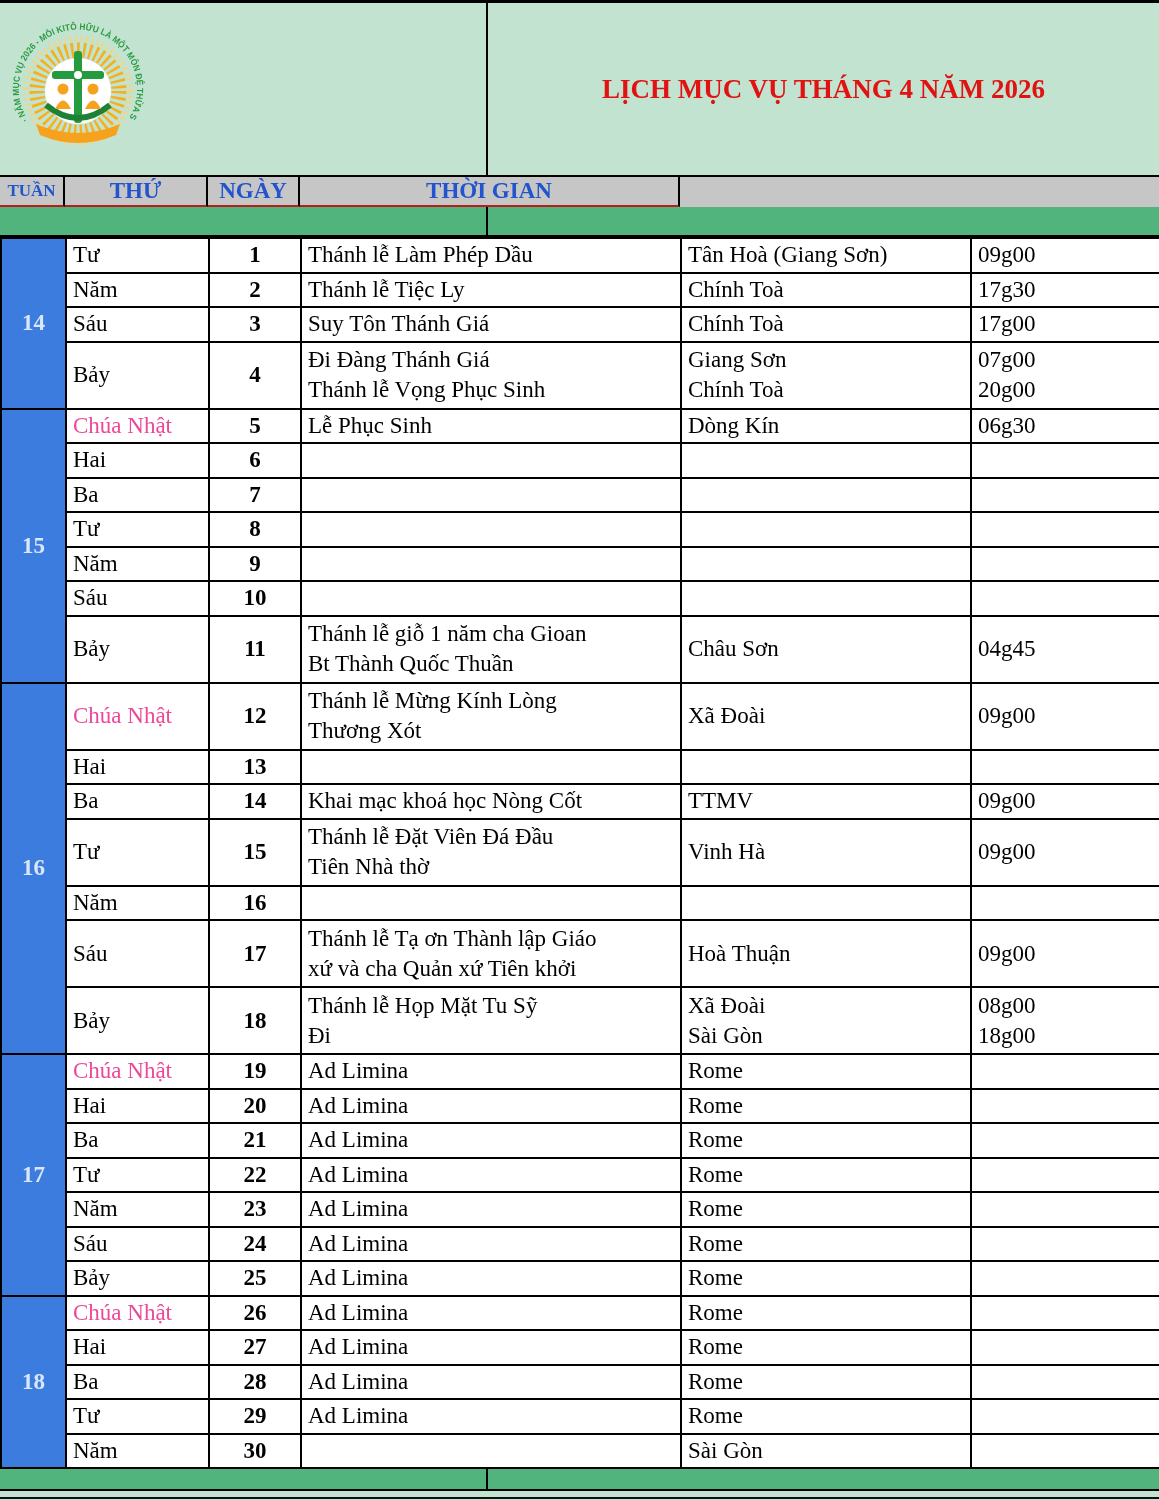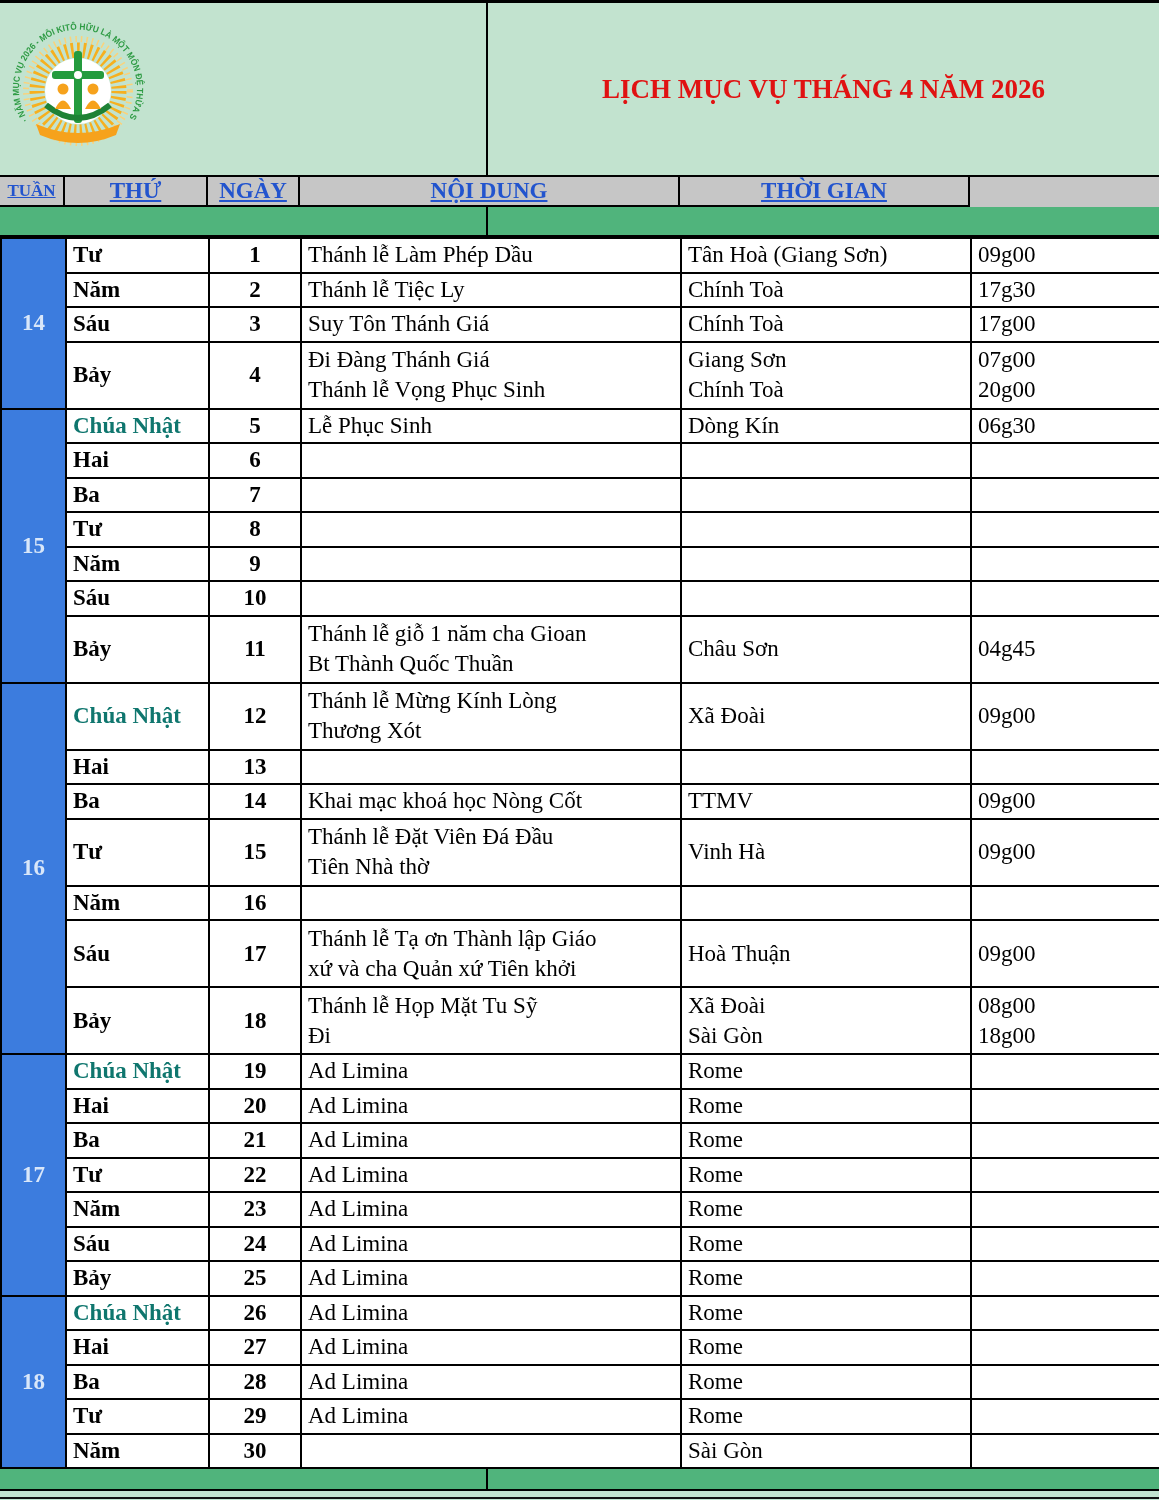--- a/index.html
+++ b/index.html
@@ -34,26 +34,25 @@
   }
   .header-row {
     display:grid;
     grid-template-columns:65px 143px 92px 380px 290px 189px;
     height:32px;
     background:#c6c6c6;
     border-top:2px solid #000;
   }
   .header-row .hcell {
     border-right:2px solid #000;
-    border-bottom:2px solid #000000;
+    border-bottom:2px solid #b91c1c;
     display:flex; align-items:center; justify-content:center;
     color:#2254ce;
     font-weight:bold;
     font-size:23px;
-    text-decoration:underline;
   }
   .header-row .hcell:first-child { font-size:17px; border-left:0; }
   .band {
     height:30px;
     background:#50b47c;
     border-bottom:2px solid #000;
     position:relative;
   }
   .band::after {
     content:"";
@@ -78,22 +77,22 @@
   tr.s { height:34.5px; }
   tr.t { height:67px; }
   td.week {
     background:#3c7cde;
     color:#d9e7f9;
     font-weight:bold;
     text-align:center;
     border-left:0;
     font-size:23px;
   }
-  td.day { font-weight:bold; padding-left:8px; }
-  td.day.red { color:#0f766e; }
+  td.day { font-weight:normal; padding-left:8px; }
+  td.day.red { color:#ec4899; }
   td.date { font-weight:bold; text-align:center; }
   td.vb { vertical-align:bottom; padding-bottom:1px; }
   .bottom-strip {
     height:8px;
     background:#c2e3cf;
     border-bottom:2px solid #111;
   }
   .ln { white-space:nowrap; }
 </style>
 </head>
@@ -129,21 +128,20 @@
   </div>
   <div class="title-cell">
     <div>LỊCH MỤC VỤ THÁNG 4 NĂM 2026</div>
   </div>
 </div>
 
 <div class="header-row">
   <div class="hcell">TUẦN</div>
   <div class="hcell">THỨ</div>
   <div class="hcell">NGÀY</div>
-  <div class="hcell">NỘI DUNG</div>
   <div class="hcell">THỜI GIAN</div>
 </div>
 
 <div class="band"></div>
 
 <table id="sched">
   <colgroup>
     <col style="width:65px">
       <col style="width:143px">
       <col style="width:92px">

